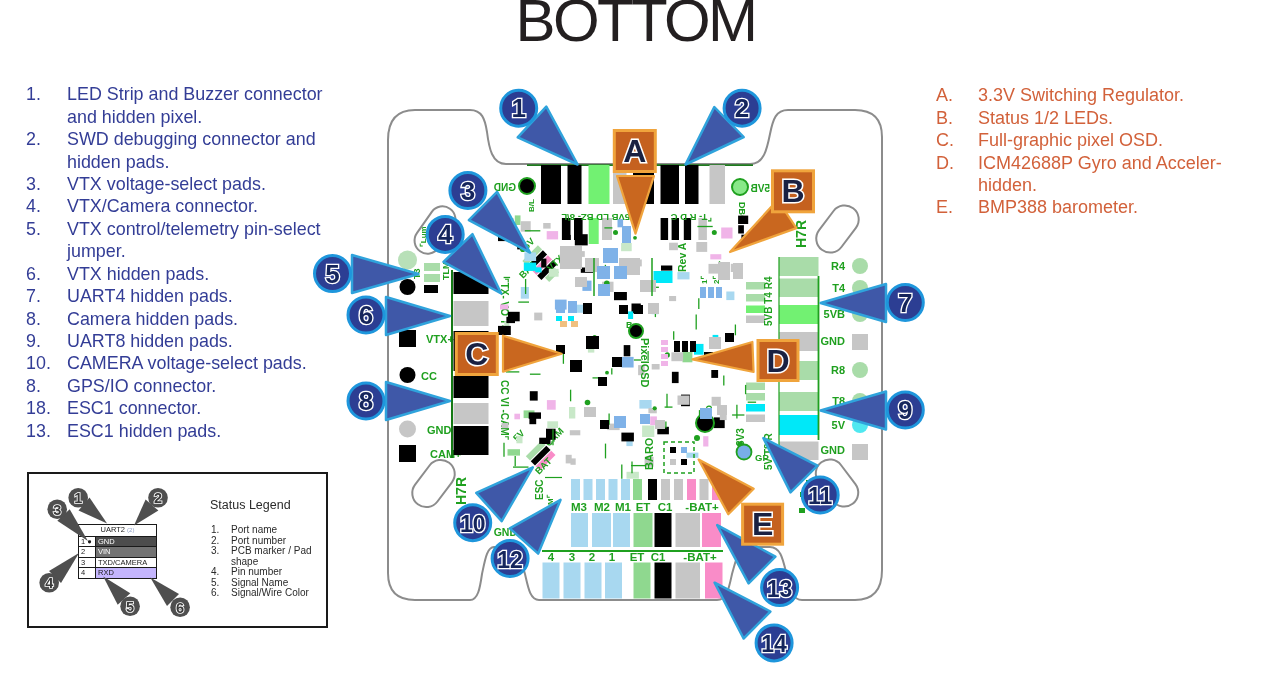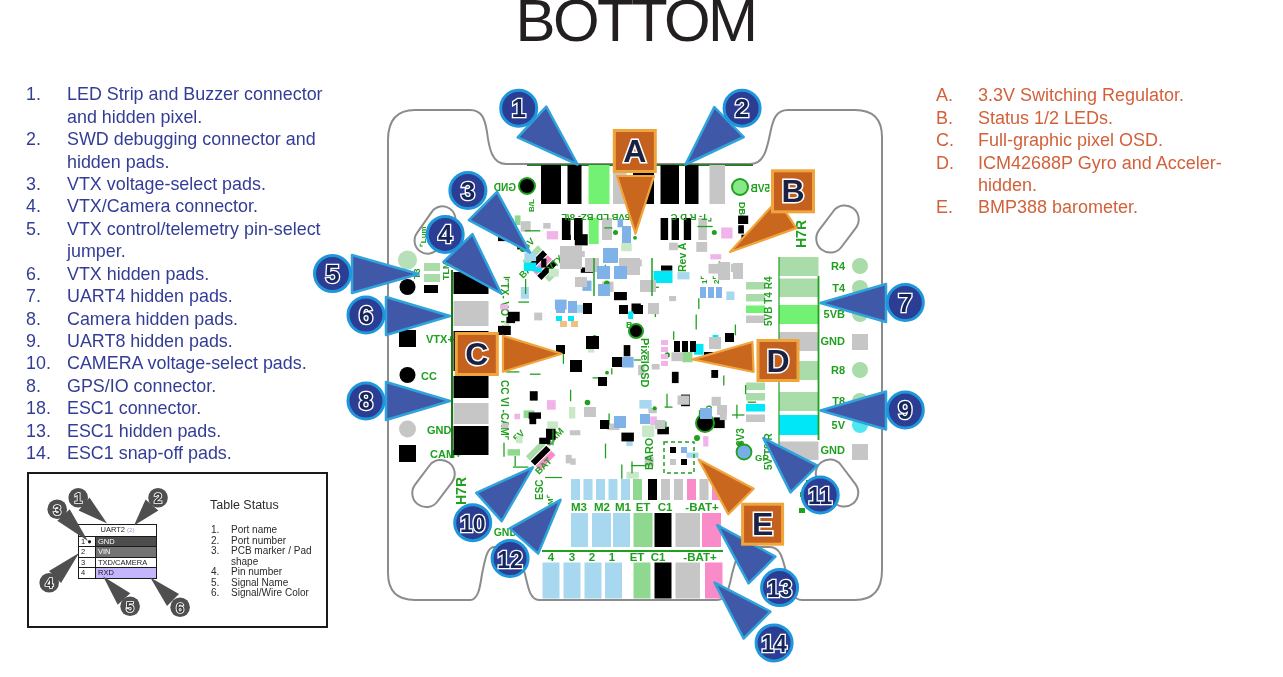--- a/index.html
+++ b/index.html
@@ -34,29 +34,28 @@
 <div class="ll" style="top:217.8px"><span class="num">5.</span>VTX control/telemetry pin-select</div>
 <div class="ll" style="top:240.2px">jumper.</div>
 <div class="ll" style="top:262.6px"><span class="num">6.</span>VTX hidden pads.</div>
 <div class="ll" style="top:285.1px"><span class="num">7.</span>UART4 hidden pads.</div>
 <div class="ll" style="top:307.5px"><span class="num">8.</span>Camera hidden pads.</div>
 <div class="ll" style="top:329.9px"><span class="num">9.</span>UART8 hidden pads.</div>
 <div class="ll" style="top:352.4px"><span class="num">10.</span>CAMERA voltage-select pads.</div>
 <div class="ll" style="top:374.8px"><span class="num">8.</span>GPS/IO connector.</div>
 <div class="ll" style="top:397.2px"><span class="num">18.</span>ESC1 connector.</div>
 <div class="ll" style="top:419.7px"><span class="num">13.</span>ESC1 hidden pads.</div>
-<div class="ll" style="top:442.1px"><span class="num">14.</span>ESC1 snap-off pads.</div>
   <div class="rl" style="top:84.2px"><span class="num">A.</span>3.3V Switching Regulator.</div>
 <div class="rl" style="top:106.6px"><span class="num">B.</span>Status 1/2 LEDs.</div>
 <div class="rl" style="top:129.1px"><span class="num">C.</span>Full-graphic pixel OSD.</div>
 <div class="rl" style="top:151.5px"><span class="num">D.</span>ICM42688P Gyro and Acceler-</div>
 <div class="rl" style="top:173.9px">hidden.</div>
 <div class="rl" style="top:196.4px"><span class="num">E.</span>BMP388 barometer.</div>
   <div id="legendbox"></div>
-  <div id="tlhead">Table Status</div>
+  <div id="tlhead">Status Legend</div>
   <div class="lg" style="top:524px"><span class="num">1.</span>Port name</div>
   <div class="lg" style="top:534.6px"><span class="num">2.</span>Port number</div>
   <div class="lg" style="top:545.1px"><span class="num">3.</span>PCB marker / Pad</div>
   <div class="lg" style="top:555.6px">shape</div>
   <div class="lg" style="top:566.3px"><span class="num">4.</span>Pin number</div>
   <div class="lg" style="top:576.8px"><span class="num">5.</span>Signal Name</div>
   <div class="lg" style="top:587.4px"><span class="num">6.</span>Signal/Wire Color</div>
   <table class="mini">
     <tbody>
         <tr>

